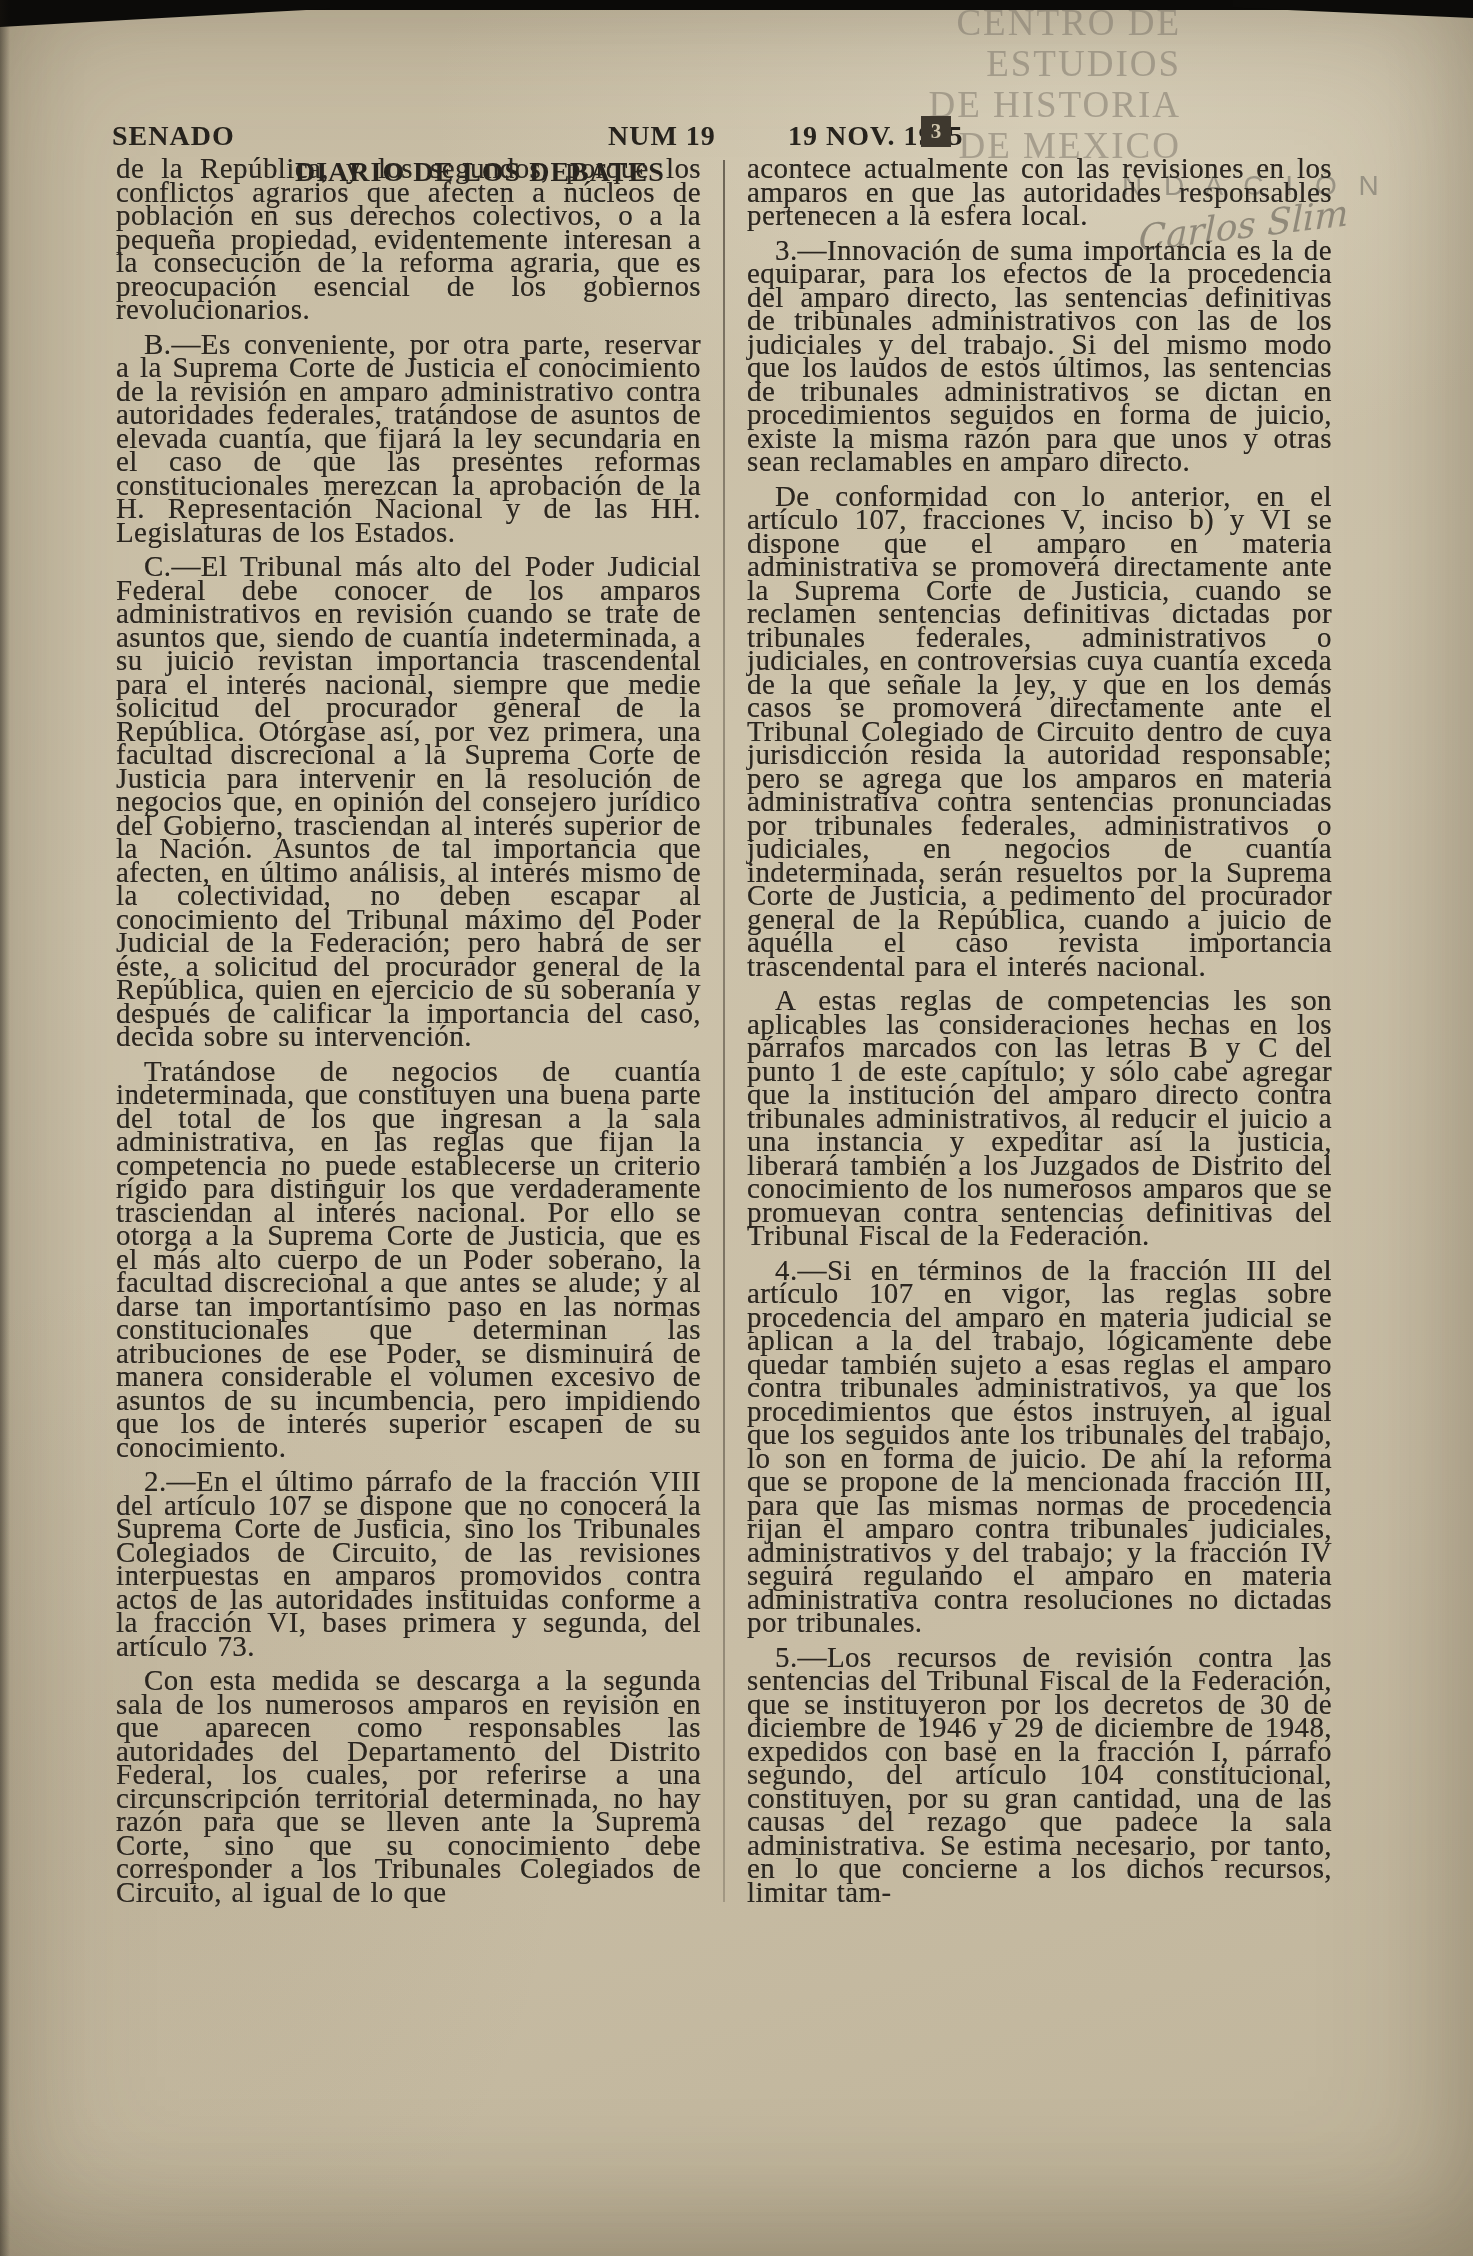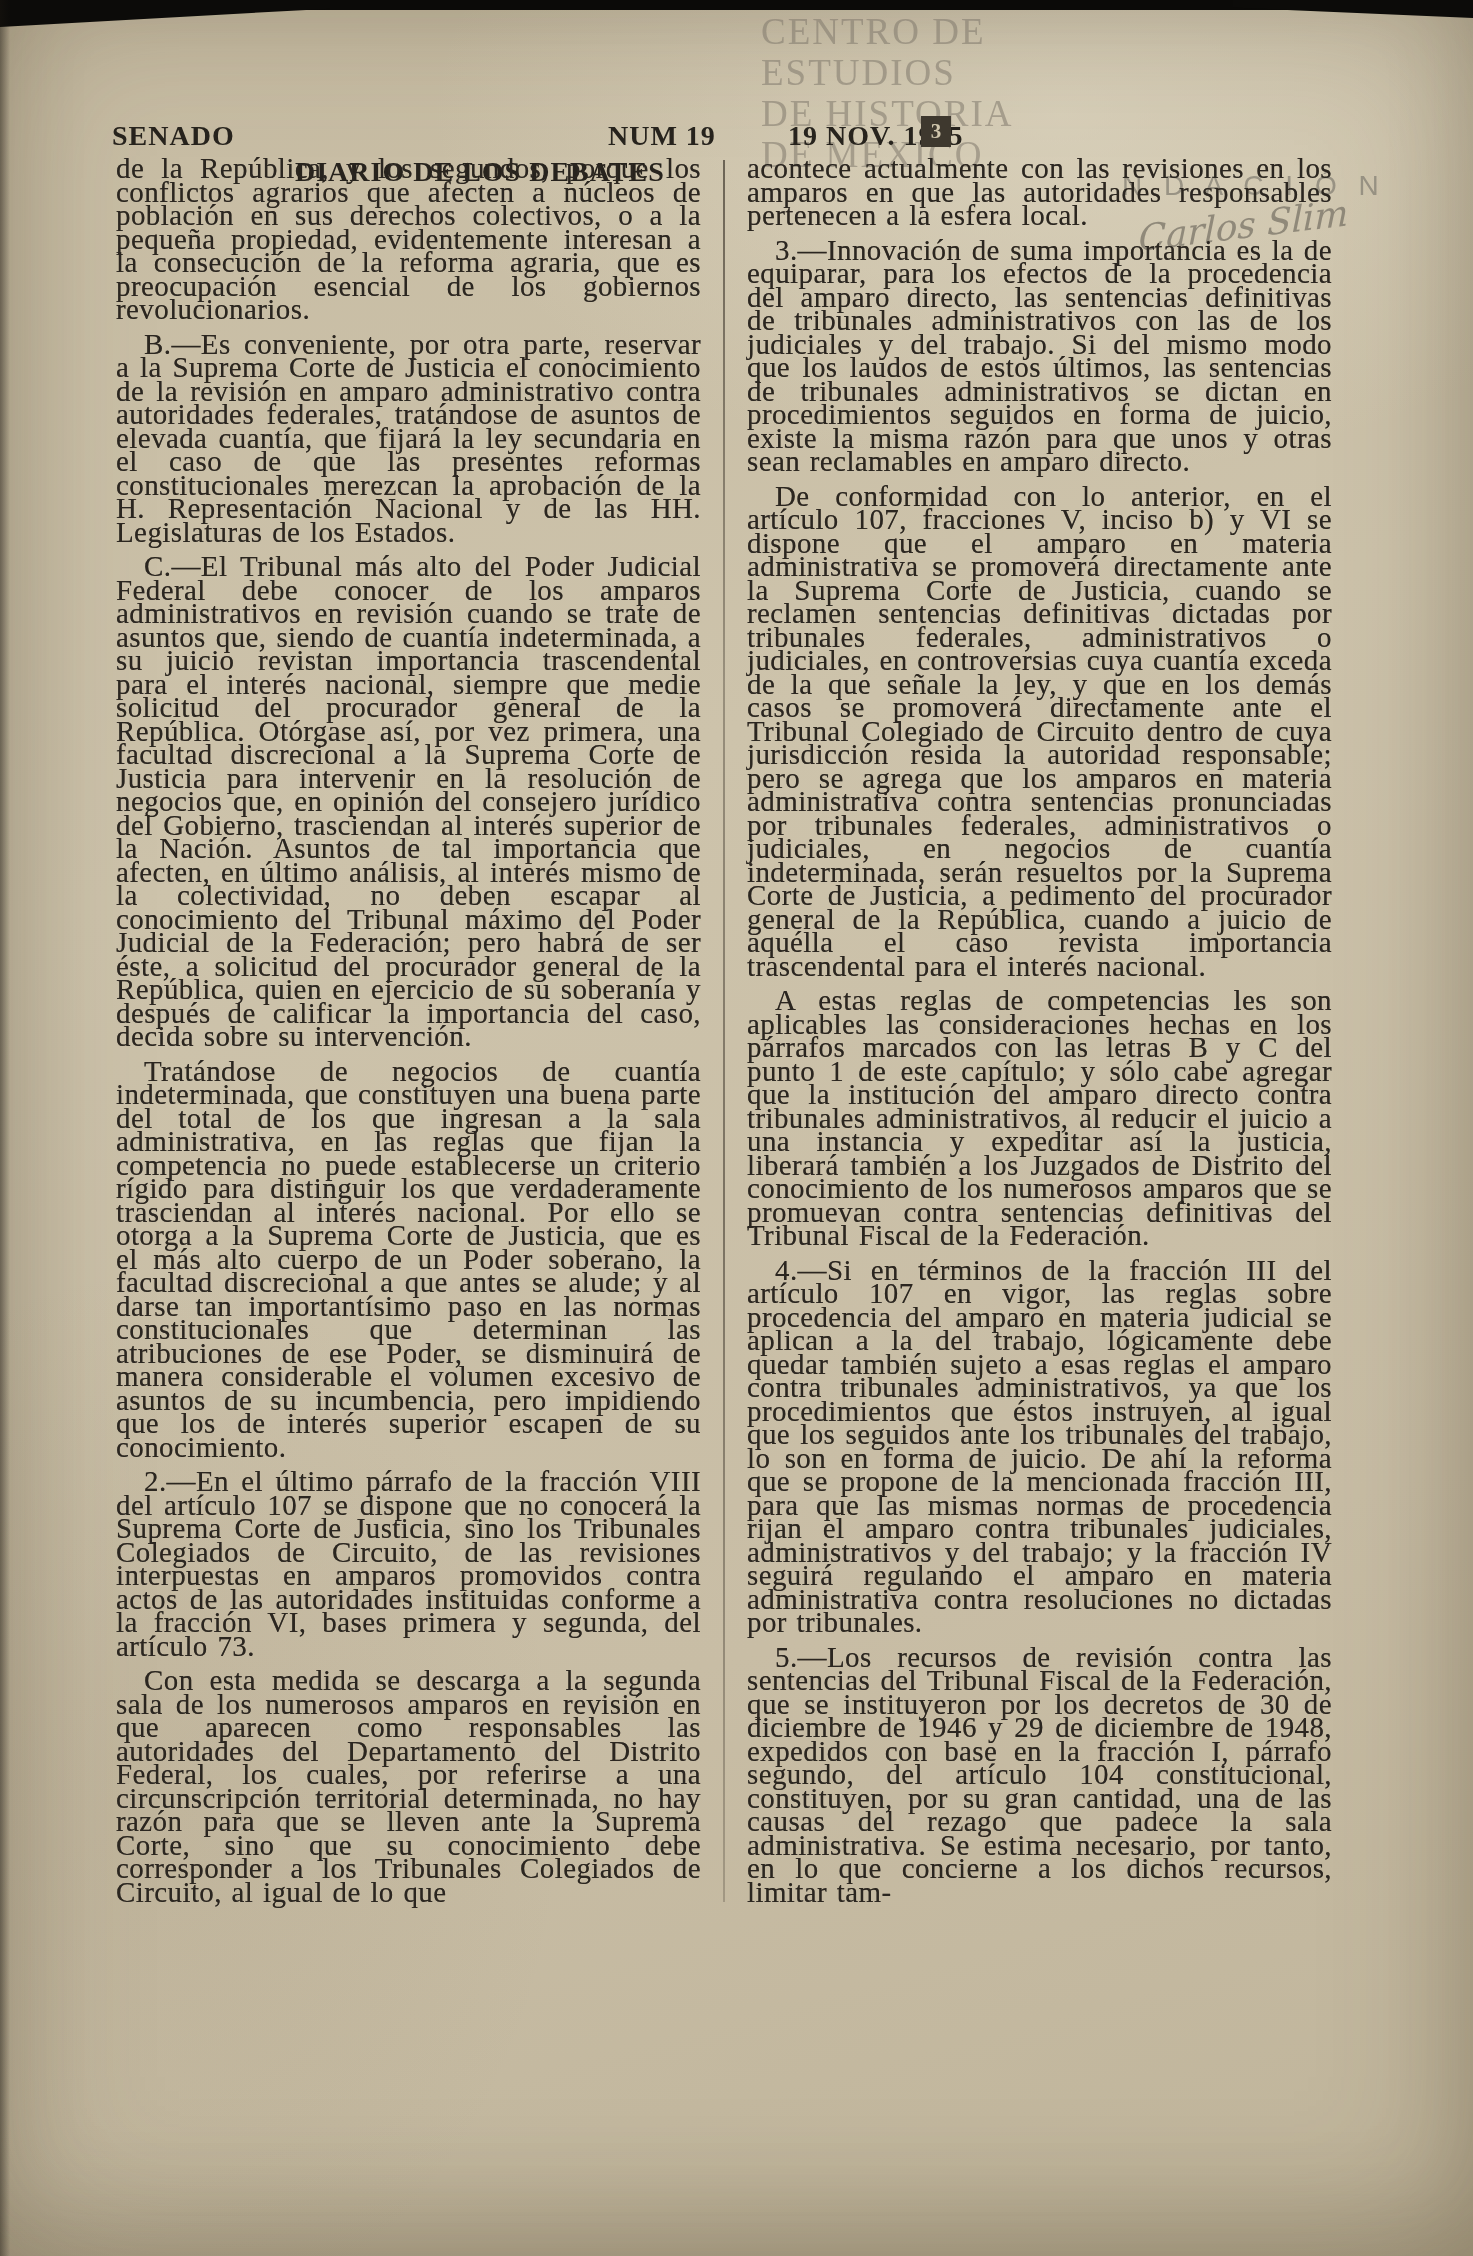--- a/index.html
+++ b/index.html
@@ -36,21 +36,22 @@
     background: #0c0b09;
     clip-path: polygon(0 0, 100% 0, 100% 100%, 0 42%);
   }
   .edge-left {
     position: absolute; top: 0; left: 0; bottom: 0; width: 10px;
     background: linear-gradient(90deg, rgba(25,21,15,0.45), rgba(25,21,15,0));
   }
 
   
   .wm-block {
-    position: absolute; top: 11px; right: 292px; width: 420px;
+    position: absolute; top: 2px; right: 292px; width: 420px;
+    text-align: right;
     font-size: 37px; line-height: 41px; letter-spacing: 2px;
     color: rgba(128,121,107,0.55);
     font-family: "Liberation Serif", serif;
   }
   .wm-fundacion {
     position: absolute; left: 1122px; top: 170px;
     font-size: 28px; letter-spacing: 7px;
     color: rgba(138,132,120,0.8);
     font-family: "Liberation Sans", sans-serif;
     white-space: nowrap;

